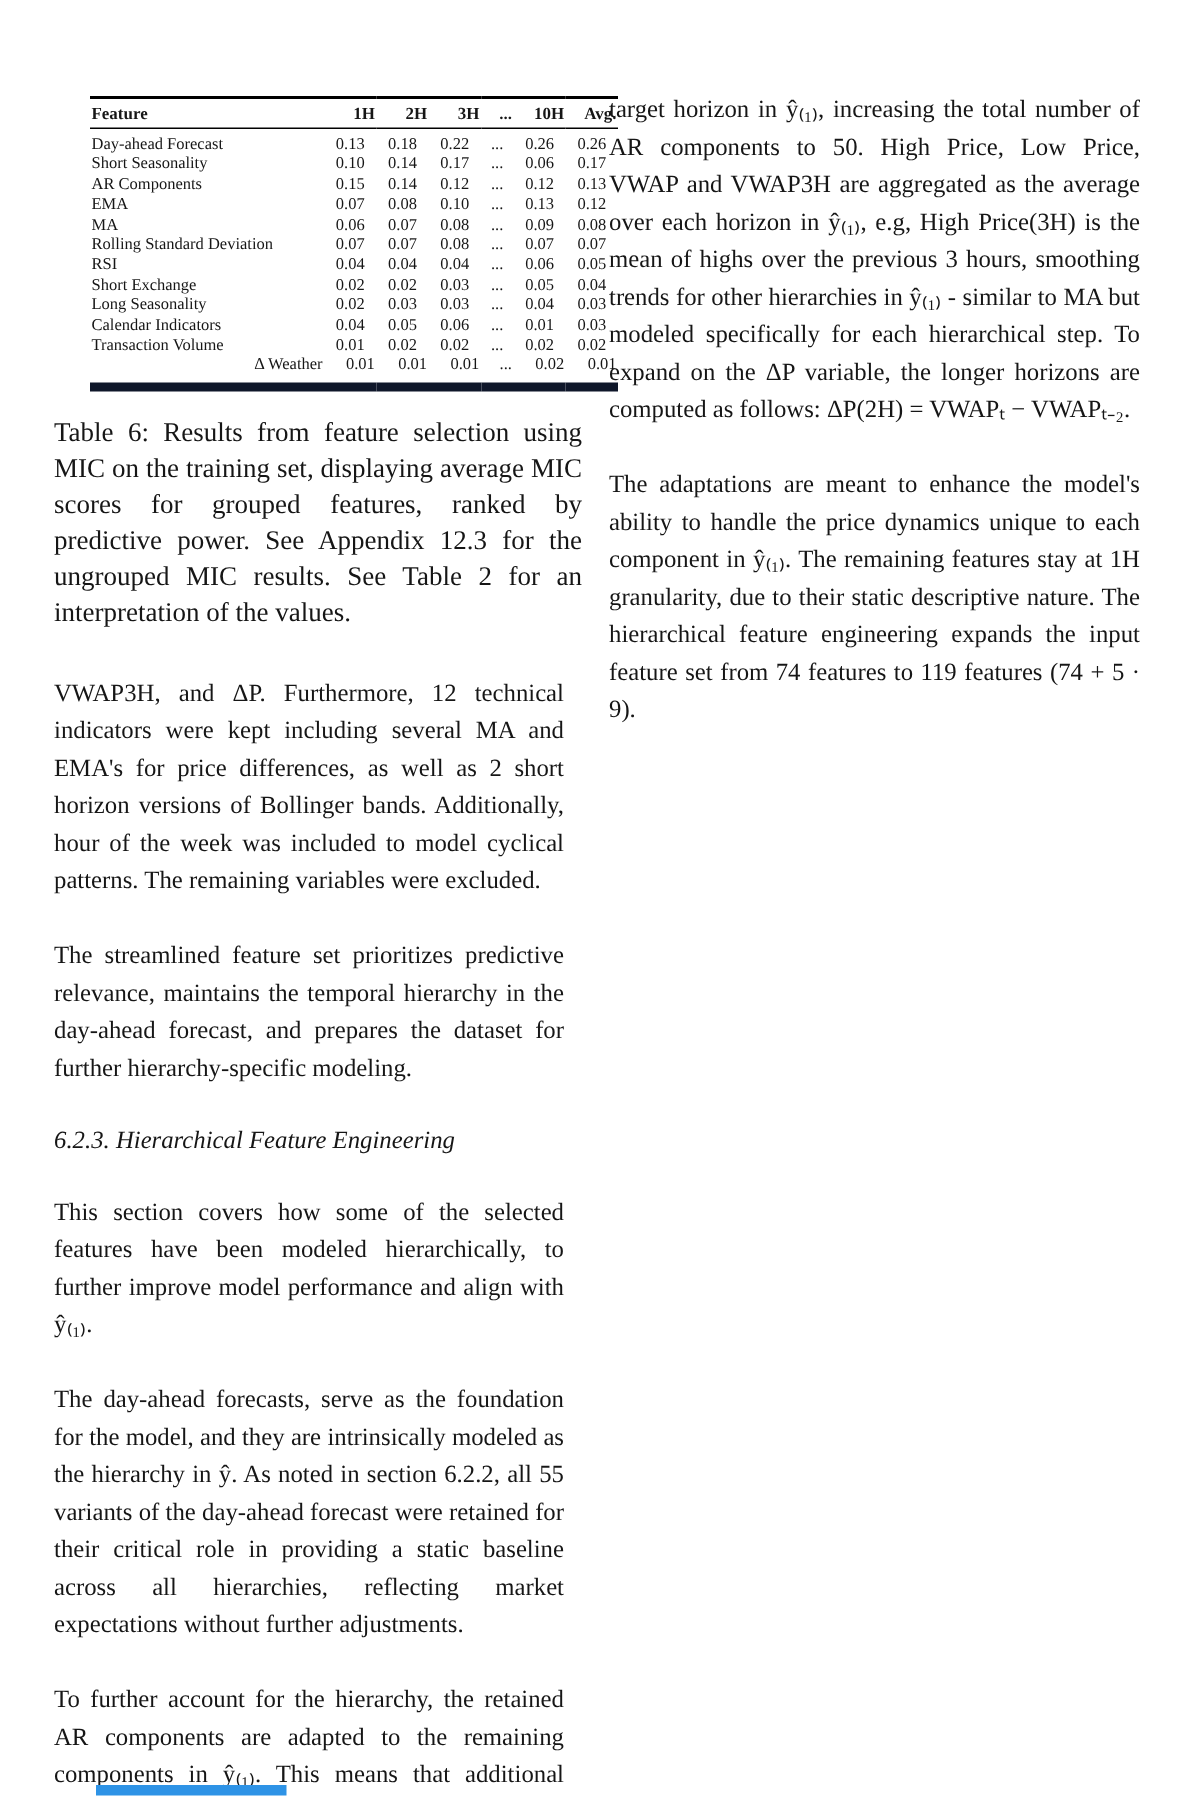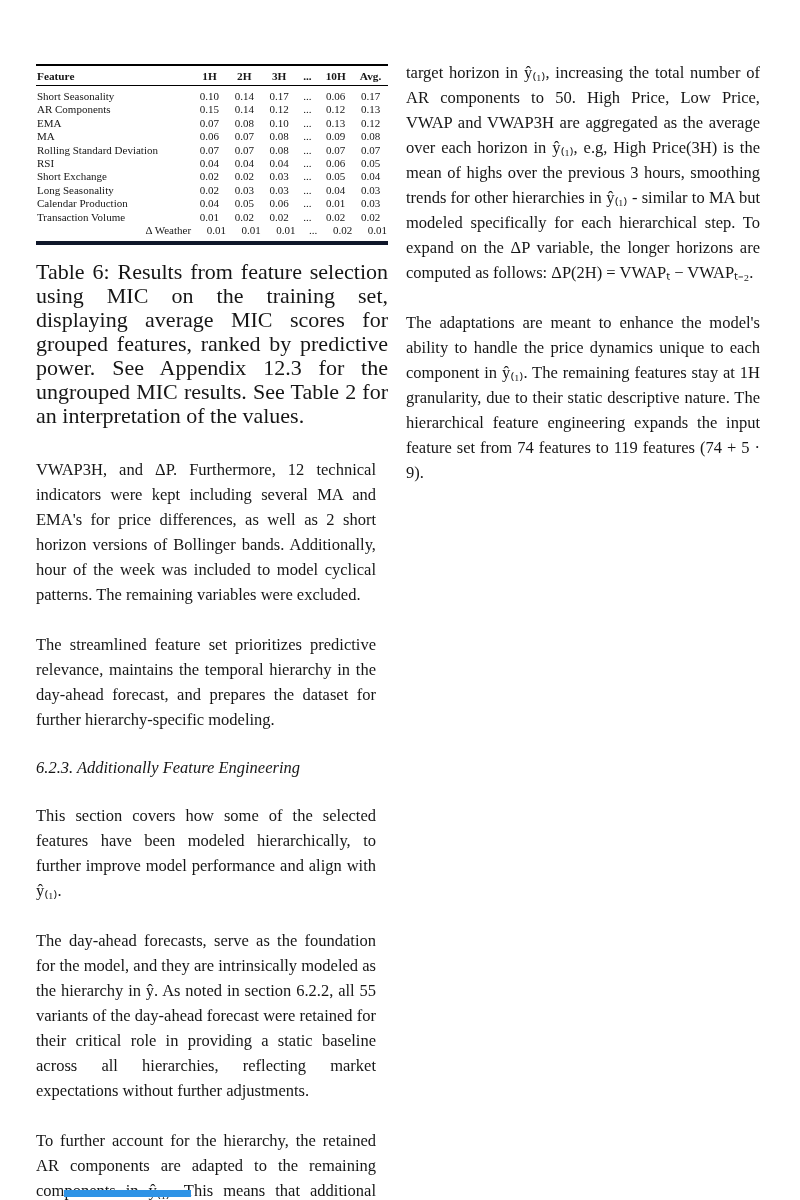--- a/index.html
+++ b/index.html
@@ -24,50 +24,51 @@
   .col-left  { width: 352px; flex: 0 0 352px; }
   .col-right { width: 366px; flex: 0 0 366px; }
 
   p.body {
     font-size: 16.5px;
     line-height: 25px;
     text-align: justify;
     margin: 0 12px 25px 0;
   }
   .caption {
-    font-size: 22px;
+    font-size: 18px;
     line-height: 24px;
     text-align: justify;
     margin: 15px 0 29px 0;
   }
   .subsection {
     font-style: italic;
     font-weight: normal;
     font-size: 16.5px;
     line-height: 22px;
     margin: 4px 0 24px 0;
   }
 
   table.mic-table {
     width: 100%;
     border-collapse: collapse;
     table-layout: fixed;
-    border-bottom: 4px solid #0f172a;
+    border-bottom: 6px solid #0f172a;
     margin-top: 4px;
+    margin-left: 24px;
   }
   .mic-table col.c-feat { width: 43%; }
   .mic-table col.c-num  { width: 9.6%; }
   .mic-table col.c-dots { width: 6%; }
   .mic-table th {
     border-top: 2px solid #000;
     border-bottom: 1px solid #000;
     font-weight: bold;
     font-size: 11.3px;
     padding: 4px 1px 3px 1px;
-    text-align: center;
+    text-align: right;
     white-space: nowrap;
   }
   .mic-table th.feat { text-align: left; }
   .mic-table td {
     font-size: 11px;
     line-height: 13.4px;
     padding: 0 1px;
     text-align: center;
     white-space: nowrap;
     overflow: hidden;
@@ -109,20 +110,29 @@
               <th>1H</th>
               <th>2H</th>
               <th>3H</th>
               <th>...</th>
               <th>10H</th>
               <th>Avg.</th>
             </tr>
         </thead>
         <tbody id="tbody">
             <tr>
+              <td class="feat">Day-ahead Forecast</td>
+              <td>0.13</td>
+              <td>0.18</td>
+              <td>0.22</td>
+              <td>...</td>
+              <td>0.26</td>
+              <td>0.26</td>
+            </tr>
+            <tr>
               <td class="feat">Short Seasonality</td>
               <td>0.10</td>
               <td>0.14</td>
               <td>0.17</td>
               <td>...</td>
               <td>0.06</td>
               <td>0.17</td>
             </tr>
             <tr>
               <td class="feat">AR Components</td>
@@ -181,21 +191,21 @@
             <tr>
               <td class="feat">Long Seasonality</td>
               <td>0.02</td>
               <td>0.03</td>
               <td>0.03</td>
               <td>...</td>
               <td>0.04</td>
               <td>0.03</td>
             </tr>
             <tr>
-              <td class="feat">Calendar Production</td>
+              <td class="feat">Calendar Indicators</td>
               <td>0.04</td>
               <td>0.05</td>
               <td>0.06</td>
               <td>...</td>
               <td>0.01</td>
               <td>0.03</td>
             </tr>
             <tr>
               <td class="feat">Transaction Volume</td>
               <td>0.01</td>
@@ -215,21 +225,21 @@
               <td>0.01</td>
             </tr>
           </tbody>
       </table>
 
       <p class="caption">Table 6: Results from feature selection using MIC on the training set, displaying average MIC scores for grouped features, ranked by predictive power. See Appendix 12.3 for the ungrouped MIC results. See Table 2 for an interpretation of the values.</p>
 
       <p class="body">VWAP3H, and ΔP.  Furthermore, 12 technical indicators were kept including several MA and EMA's for price differences, as well as 2 short horizon versions of Bollinger bands. Additionally, hour of the week was included to model cyclical patterns. The remaining variables were excluded.</p>
       <p class="body">The streamlined feature set prioritizes predictive relevance, maintains the temporal hierarchy in the day-ahead forecast, and prepares the dataset for further hierarchy-specific modeling.</p>
 
-      <h3 class="subsection">6.2.3.  Additionally Feature Engineering</h3>
+      <h3 class="subsection">6.2.3.  Hierarchical Feature Engineering</h3>
 
       <p class="body">This section covers how some of the selected features have been modeled hierarchically, to further improve model performance and align with ŷ₍₁₎.</p>
       <p class="body">The day-ahead forecasts, serve as the foundation for the model, and they are intrinsically modeled as the hierarchy in ŷ.  As noted in section 6.2.2, all 55 variants of the day-ahead forecast were retained for their critical role in providing a static baseline across all hierarchies, reflecting market expectations without further adjustments.</p>
       <p class="body">To further account for the hierarchy, the retained AR components are adapted to the remaining components in ŷ₍₁₎.  This means that additional features will be created to match their respective</p>
     </div>
 
     <div class="col col-right">
       <p class="body">target horizon in ŷ₍₁₎, increasing the total number of AR components to 50.  High Price, Low Price, VWAP and VWAP3H are aggregated as the average over each horizon in ŷ₍₁₎, e.g, High Price(3H) is the mean of highs over the previous 3 hours, smoothing trends for other hierarchies in ŷ₍₁₎ - similar to MA but modeled specifically for each hierarchical step. To expand on the ΔP variable, the longer horizons are computed as follows: ΔP(2H) = VWAPₜ − VWAPₜ₋₂.</p>
       <p class="body">The adaptations are meant to enhance the model's ability to handle the price dynamics unique to each component in ŷ₍₁₎. The remaining features stay at 1H granularity, due to their static descriptive nature. The hierarchical feature engineering expands the input feature set from 74 features to 119 features (74 + 5 · 9).</p>
     </div>

